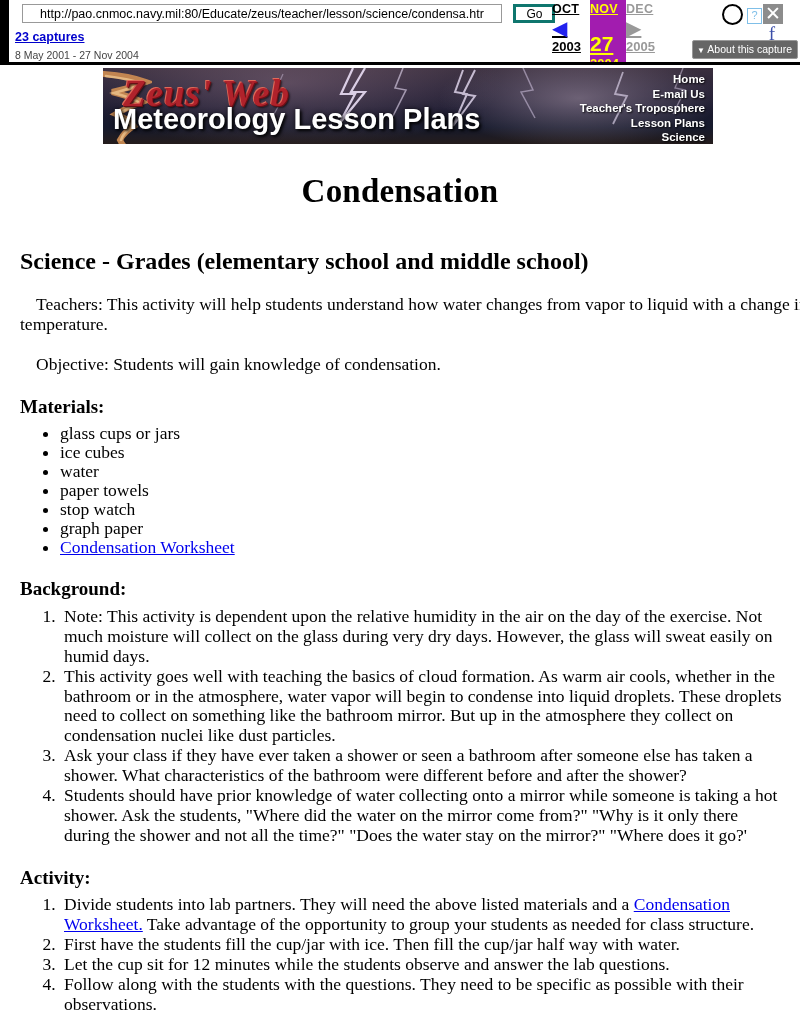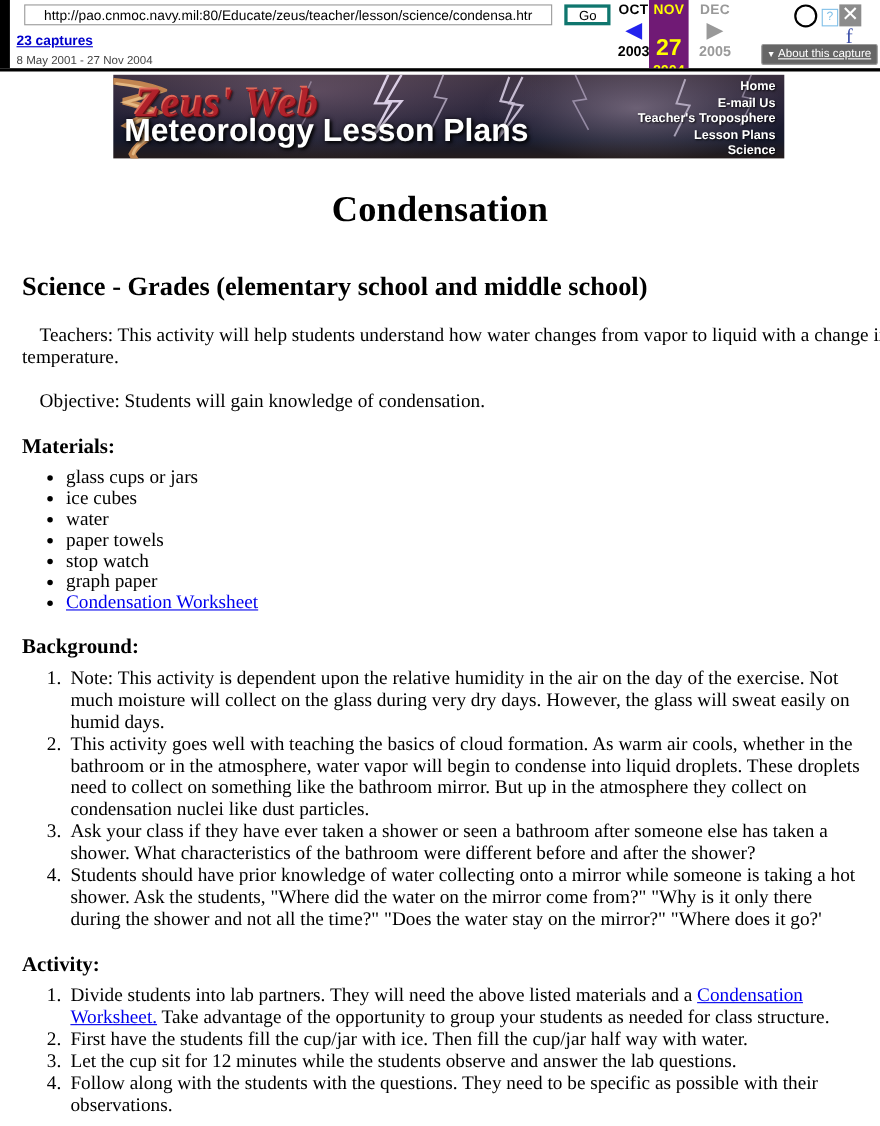--- a/index.html
+++ b/index.html
@@ -78,21 +78,21 @@
     color: #444444;
     white-space: nowrap;
   }
 
   
   .wm-cal {
     position: absolute;
     top: 0;
     height: 62px;
     width: 48px;
-    text-align: center;
+    text-decoration: underline;
   }
   .wm-cal .mon {
     font-size: 12.5px;
     font-weight: bold;
     letter-spacing: 0.3px;
     line-height: 14px;
     padding-top: 2px;
   }
   .wm-cal .arrow {
     font-size: 20px;
@@ -109,21 +109,21 @@
   .wm-cal .yr {
     font-size: 13px;
     font-weight: bold;
     line-height: 14px;
   }
   #wm-cal-prev { left: 552px; color: #000000; }
   #wm-cal-prev .arrow { color: #2222ee; }
   #wm-cal-cur {
     left: 590px;
     width: 36px;
-    background: #701a75;
+    background: #a21caf;
     color: #ffff00;
   }
   #wm-cal-next { left: 626px; color: #999999; }
   #wm-cal-next .arrow { color: #999999; }
 
   #wm-icons {
     position: absolute;
     right: 4px; top: 2px;
     width: 82px; height: 46px;
   }
@@ -172,21 +172,21 @@
     background: #666666;
     color: #ffffff;
     font-size: 10.5px;
     padding: 2px 5px 3px 4px;
     border: 1px solid #999;
     border-radius: 2px;
     cursor: pointer;
     white-space: nowrap;
   }
   #wm-about .caret { font-size: 8px; }
-  #wm-about .lbl { text-decoration: underline; }
+  #wm-about .lbl { }
 
   
   #page {
     position: relative;
     width: 800px;
   }
 
   
   #banner {
     position: relative;

